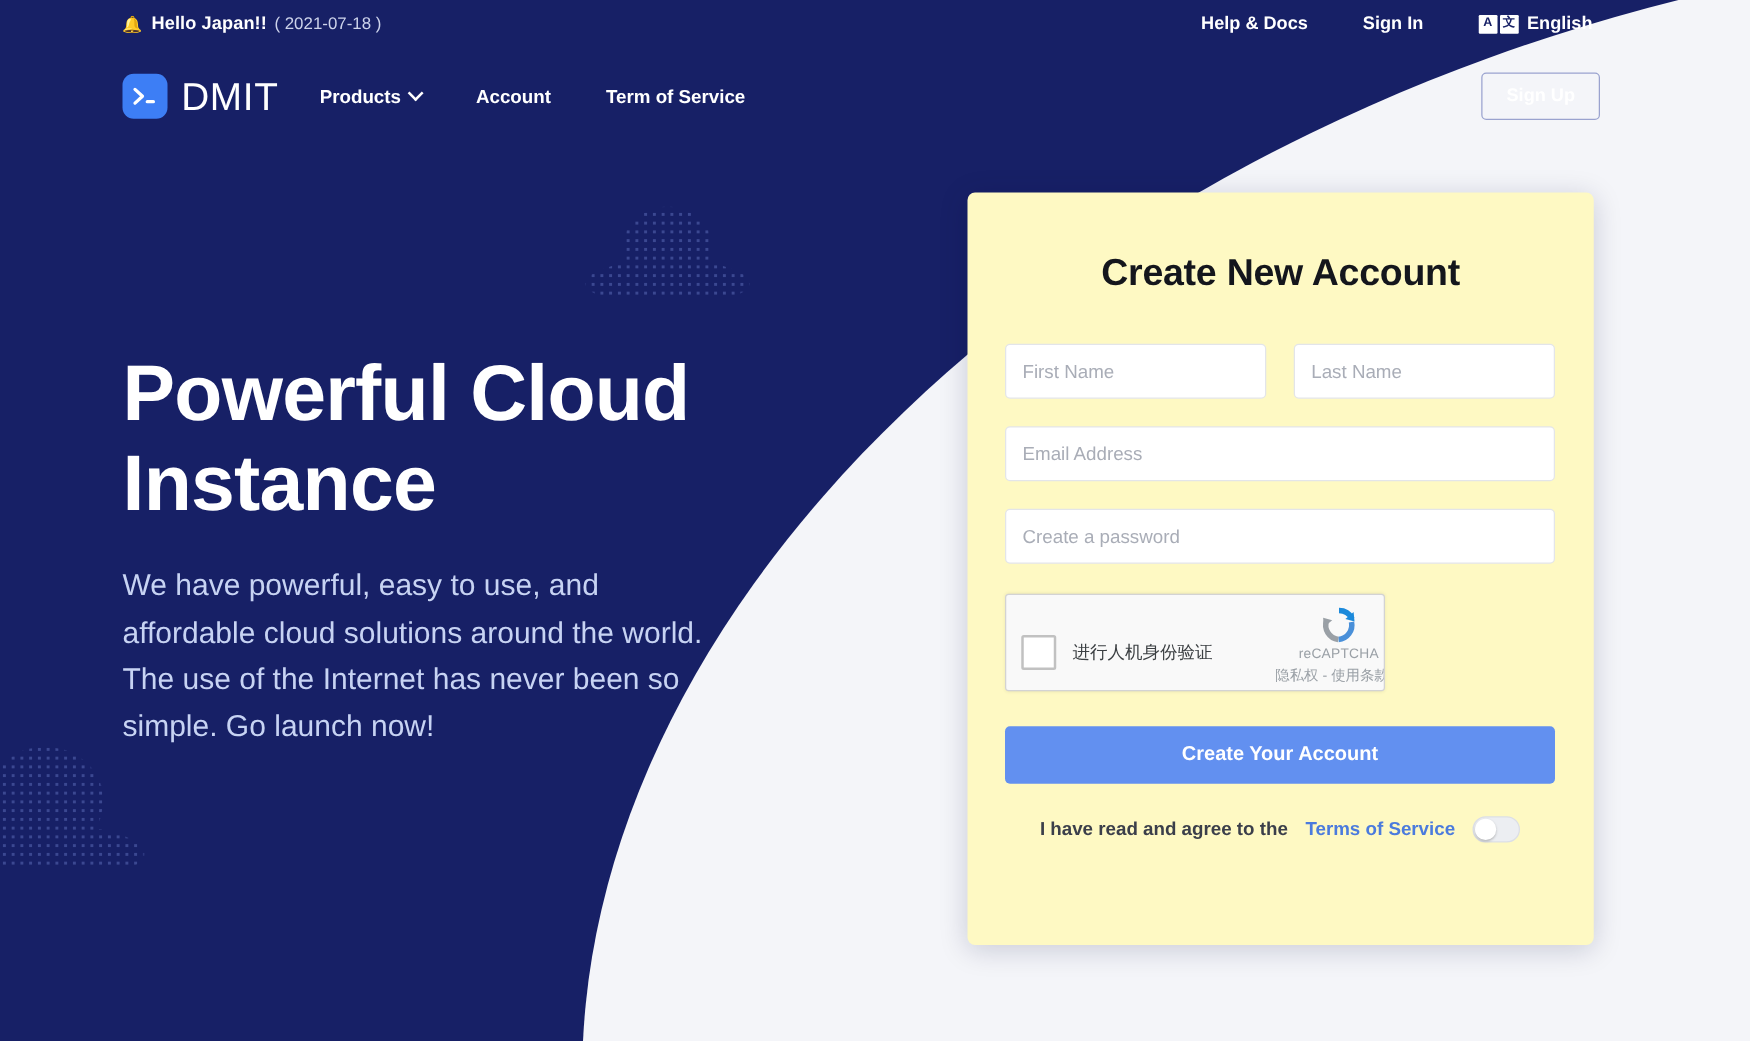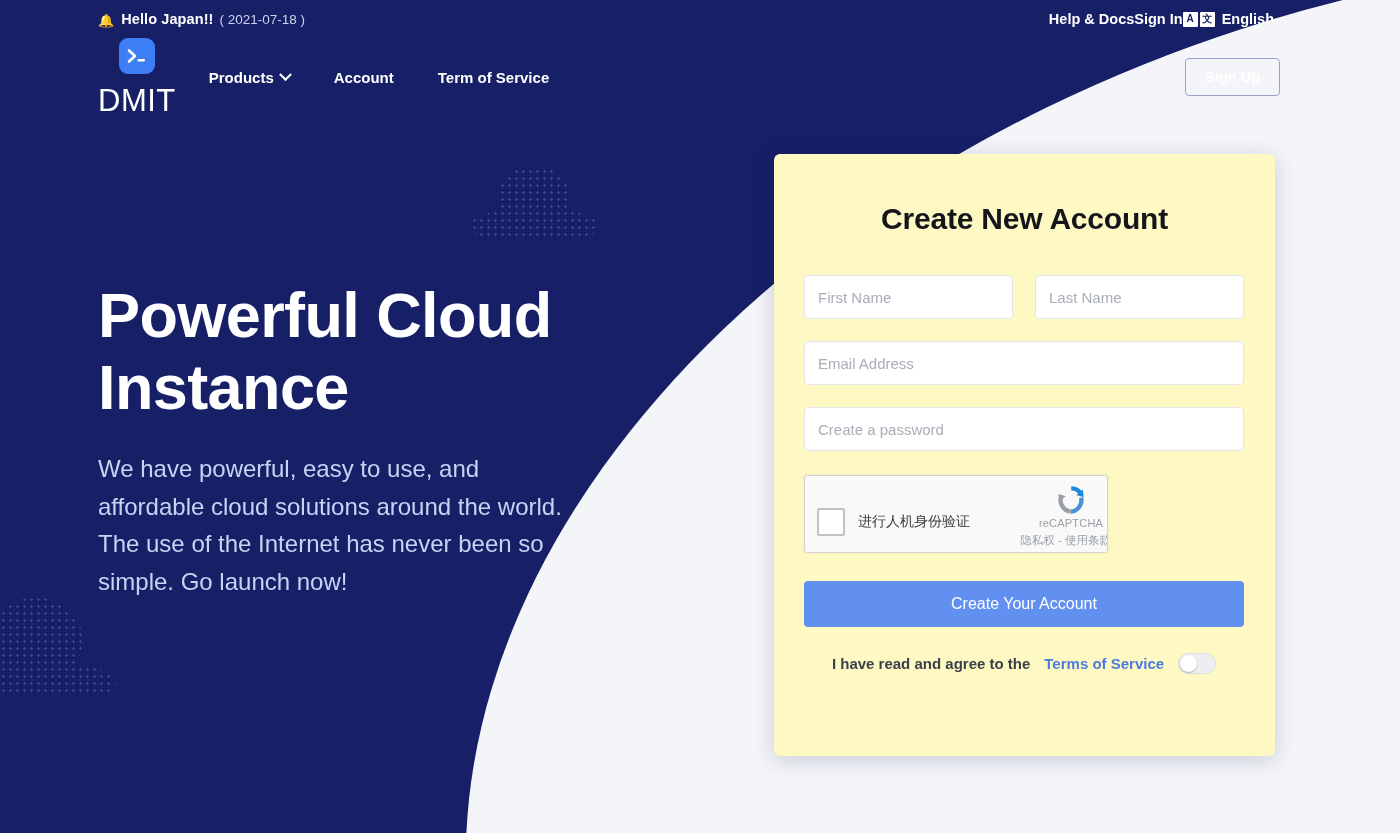--- a/index.html
+++ b/index.html
@@ -95,20 +95,21 @@
     line-height: 1;
     margin-right: 1px;
   }
   .announce-title { font-weight: 700; letter-spacing: .1px; }
   .announce-date { font-weight: 400; color: #ccd2ea; font-size: 13.5px; }
 
   .topbar-right {
     margin-left: auto;
     display: flex;
     align-items: center;
+    gap: 44px;
   }
   .topbar-right a,
   .topbar-right .lang {
     color: #ffffff;
     font-size: 14.5px;
     font-weight: 700;
     text-decoration: none;
     display: flex;
     align-items: center;
     gap: 7px;
@@ -142,21 +143,20 @@
     display: flex;
     align-items: center;
     padding: 0 120px 0 98px;
   }
   .brand {
     display: flex;
     align-items: center;
     gap: 11px;
     text-decoration: none;
     cursor: pointer;
-    flex-direction: column;
   }
   .brand-mark {
     width: 36px; height: 36px;
     border-radius: 9px;
     background: #3d7ef5;
     display: flex;
     align-items: center;
     justify-content: center;
   }
   .brand-mark svg { display: block; }
@@ -325,21 +325,21 @@
   .create-btn {
     margin-top: 28px;
     width: 440px;
     height: 46px;
     border: none;
     border-radius: 4px;
     background: #6290f0;
     color: #ffffff;
     font-family: inherit;
     font-size: 16px;
-    font-weight: 400;
+    font-weight: 700;
     cursor: pointer;
   }
 
   .terms-row {
     margin-top: 26px;
     display: flex;
     align-items: center;
     justify-content: center;
     gap: 14px;
     font-size: 15px;

